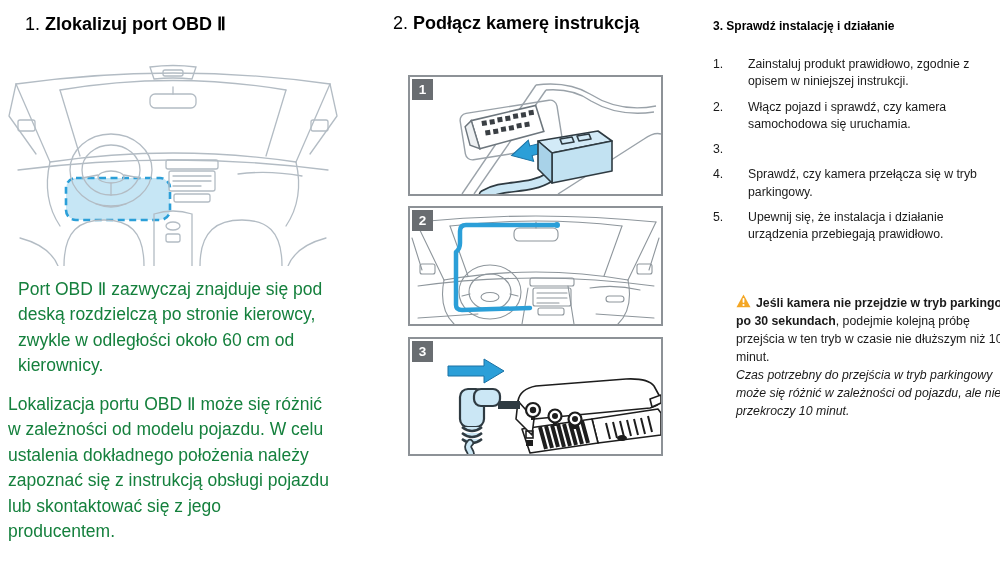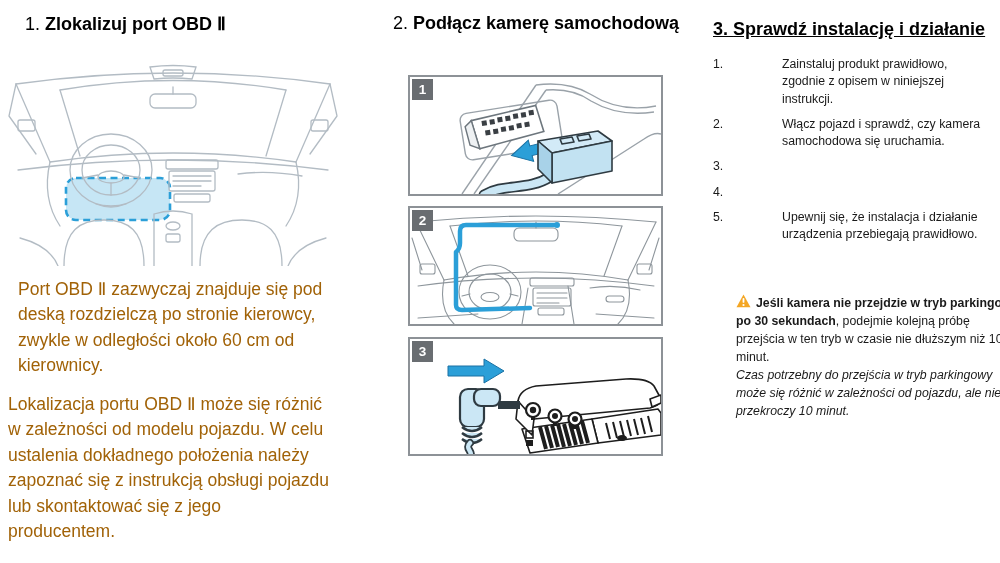--- a/index.html
+++ b/index.html
@@ -8,33 +8,33 @@
   .abs { position:absolute; }
   #page { position:relative; width:804px; height:563px; background:#fff; }
 
   
   .h-col { font-size:18px; white-space:nowrap; color:#000; }
   .h-col .num { font-weight:400; }
   .h-col .ttl { font-weight:700; }
   .h-col3 .num { font-weight:700; }
 
   
-  .para { font-size:17.5px; line-height:1.45; color:#a16207; }
+  .para { font-size:17.5px; line-height:1.45; color:#15803d; }
 
   
   .panel { position:absolute; left:408px; width:255px; border:2px solid #8d9297; background:#fff; overflow:hidden; }
   .badge { position:absolute; top:2px; left:2px; width:21px; height:21px; background:#696d71;
            color:#fff; font-weight:700; font-size:13.5px; display:flex; align-items:center; justify-content:center; }
   .panel svg { display:block; }
 
   
   .steps { position:absolute; left:713px; top:56px; width:276px; }
   .step  { display:flex; margin-bottom:8px; font-size:12.3px; line-height:17.3px; color:#1a1a1a; }
   .step .n { width:35px; flex:0 0 35px; }
-  .step .t { flex:1;margin-left:34px; }
+  .step .t { flex:1; }
   .warn { position:absolute; left:736px; width:284px; font-size:12.3px; line-height:18px; color:#1a1a1a; }
   .warn .b { font-weight:700; }
   .warn .i { font-style:italic; }
   .wicon { display:inline-block; vertical-align:-1px; margin-right:5px; }
 </style>
 </head>
 <body>
 
 <div id="page">
 
@@ -91,21 +91,21 @@
       <path d="M14,182 Q44,190 52,210"></path>
         <path d="M320,182 Q290,190 282,210"></path>
     </g>
   </svg>
 
   <div class="abs para" style="left:18px; top:277px; width:312px;">Port OBD Ⅱ  zazwyczaj znajduje się pod deską rozdzielczą po stronie kierowcy, zwykle w odległości około 60 cm od kierownicy.</div>
   <div class="abs para" style="left:8px; top:392px; width:324px;">Lokalizacja portu OBD Ⅱ  może się różnić w zależności od modelu pojazdu. W celu ustalenia dokładnego położenia należy zapoznać się z instrukcją obsługi pojazdu lub skontaktować się z jego producentem.</div>
 
   <div class="abs h-col" style="left:393px; top:13px;">
     <span class="num">2.</span>
-    <span class="ttl">Podłącz kamerę samochodową</span>
+    <span class="ttl">Podłącz kamerę instrukcją</span>
   </div>
 
   <div class="panel" style="top:75px; height:121px;">
     <div class="badge">1</div>
     <svg width="251" height="117" viewBox="0 0 251 117">
       <g stroke="#9aa2a9" stroke-width="1.4" fill="none">
         <path d="M52,117 L126,8"></path>
           <path d="M64,117 L136,13"></path>
         <path d="M126,8 Q158,4 180,17 Q210,36 246,29"></path>
         <path d="M136,13 Q163,11 181,24 Q208,40 244,35"></path>
@@ -225,39 +225,40 @@
         <rect x="88" y="62" width="22" height="8" fill="#2f3b42"></rect>
         <rect x="50" y="50" width="24" height="38" rx="8" fill="#cbe7f5" stroke="#2f3b42" stroke-width="2.2"></rect>
         <rect x="64" y="50" width="26" height="17" rx="7" fill="#cbe7f5" stroke="#2f3b42" stroke-width="2.2"></rect>
         <path d="M52,88 q10,8 20,0 M52,94 q10,8 20,0 M52,100 q10,8 20,0" stroke="#2f3b42" stroke-width="2.4" fill="#cbe7f5"></path>
         <path d="M60,104 C54,110 64,112 60,118" stroke="#2f3b42" stroke-width="8" fill="none" stroke-linecap="round"></path>
         <path d="M60,104 C54,110 64,112 60,118" stroke="#cbe7f5" stroke-width="4.5" fill="none" stroke-linecap="round"></path>
       </g>
     </svg>
   </div>
 
-  <div class="abs h-col h-col3" style="left:713px; top:19px; font-size:18px;text-decoration:underline;">
+  <div class="abs h-col h-col3" style="left:713px; top:19px; font-size:12px;">
     <span class="num">3.</span>
     <span class="ttl">Sprawdź instalację i działanie</span>
   </div>
 
   <div class="steps">
     <div class="step">
       <span class="n">1.</span>
       <span class="t">Zainstaluj produkt prawidłowo, zgodnie z opisem w niniejszej instrukcji.</span>
     </div>
     <div class="step">
       <span class="n">2.</span>
       <span class="t">Włącz pojazd i sprawdź, czy kamera samochodowa się uruchamia.</span>
     </div>
     <div class="step">
       <span class="n">3.</span>
     </div>
     <div class="step">
       <span class="n">4.</span>
+      <span class="t">Sprawdź, czy kamera przełącza się w tryb parkingowy.</span>
     </div>
     <div class="step">
       <span class="n">5.</span>
       <span class="t">Upewnij się, że instalacja i działanie urządzenia przebiegają prawidłowo.</span>
     </div>
   </div>
 
   <div class="warn" style="top:294px;">
     <svg class="wicon" width="15" height="14" viewBox="0 0 15 14">
       <polygon points="7.5,0.5 14.5,13.2 0.5,13.2" fill="#f4a623"></polygon>

